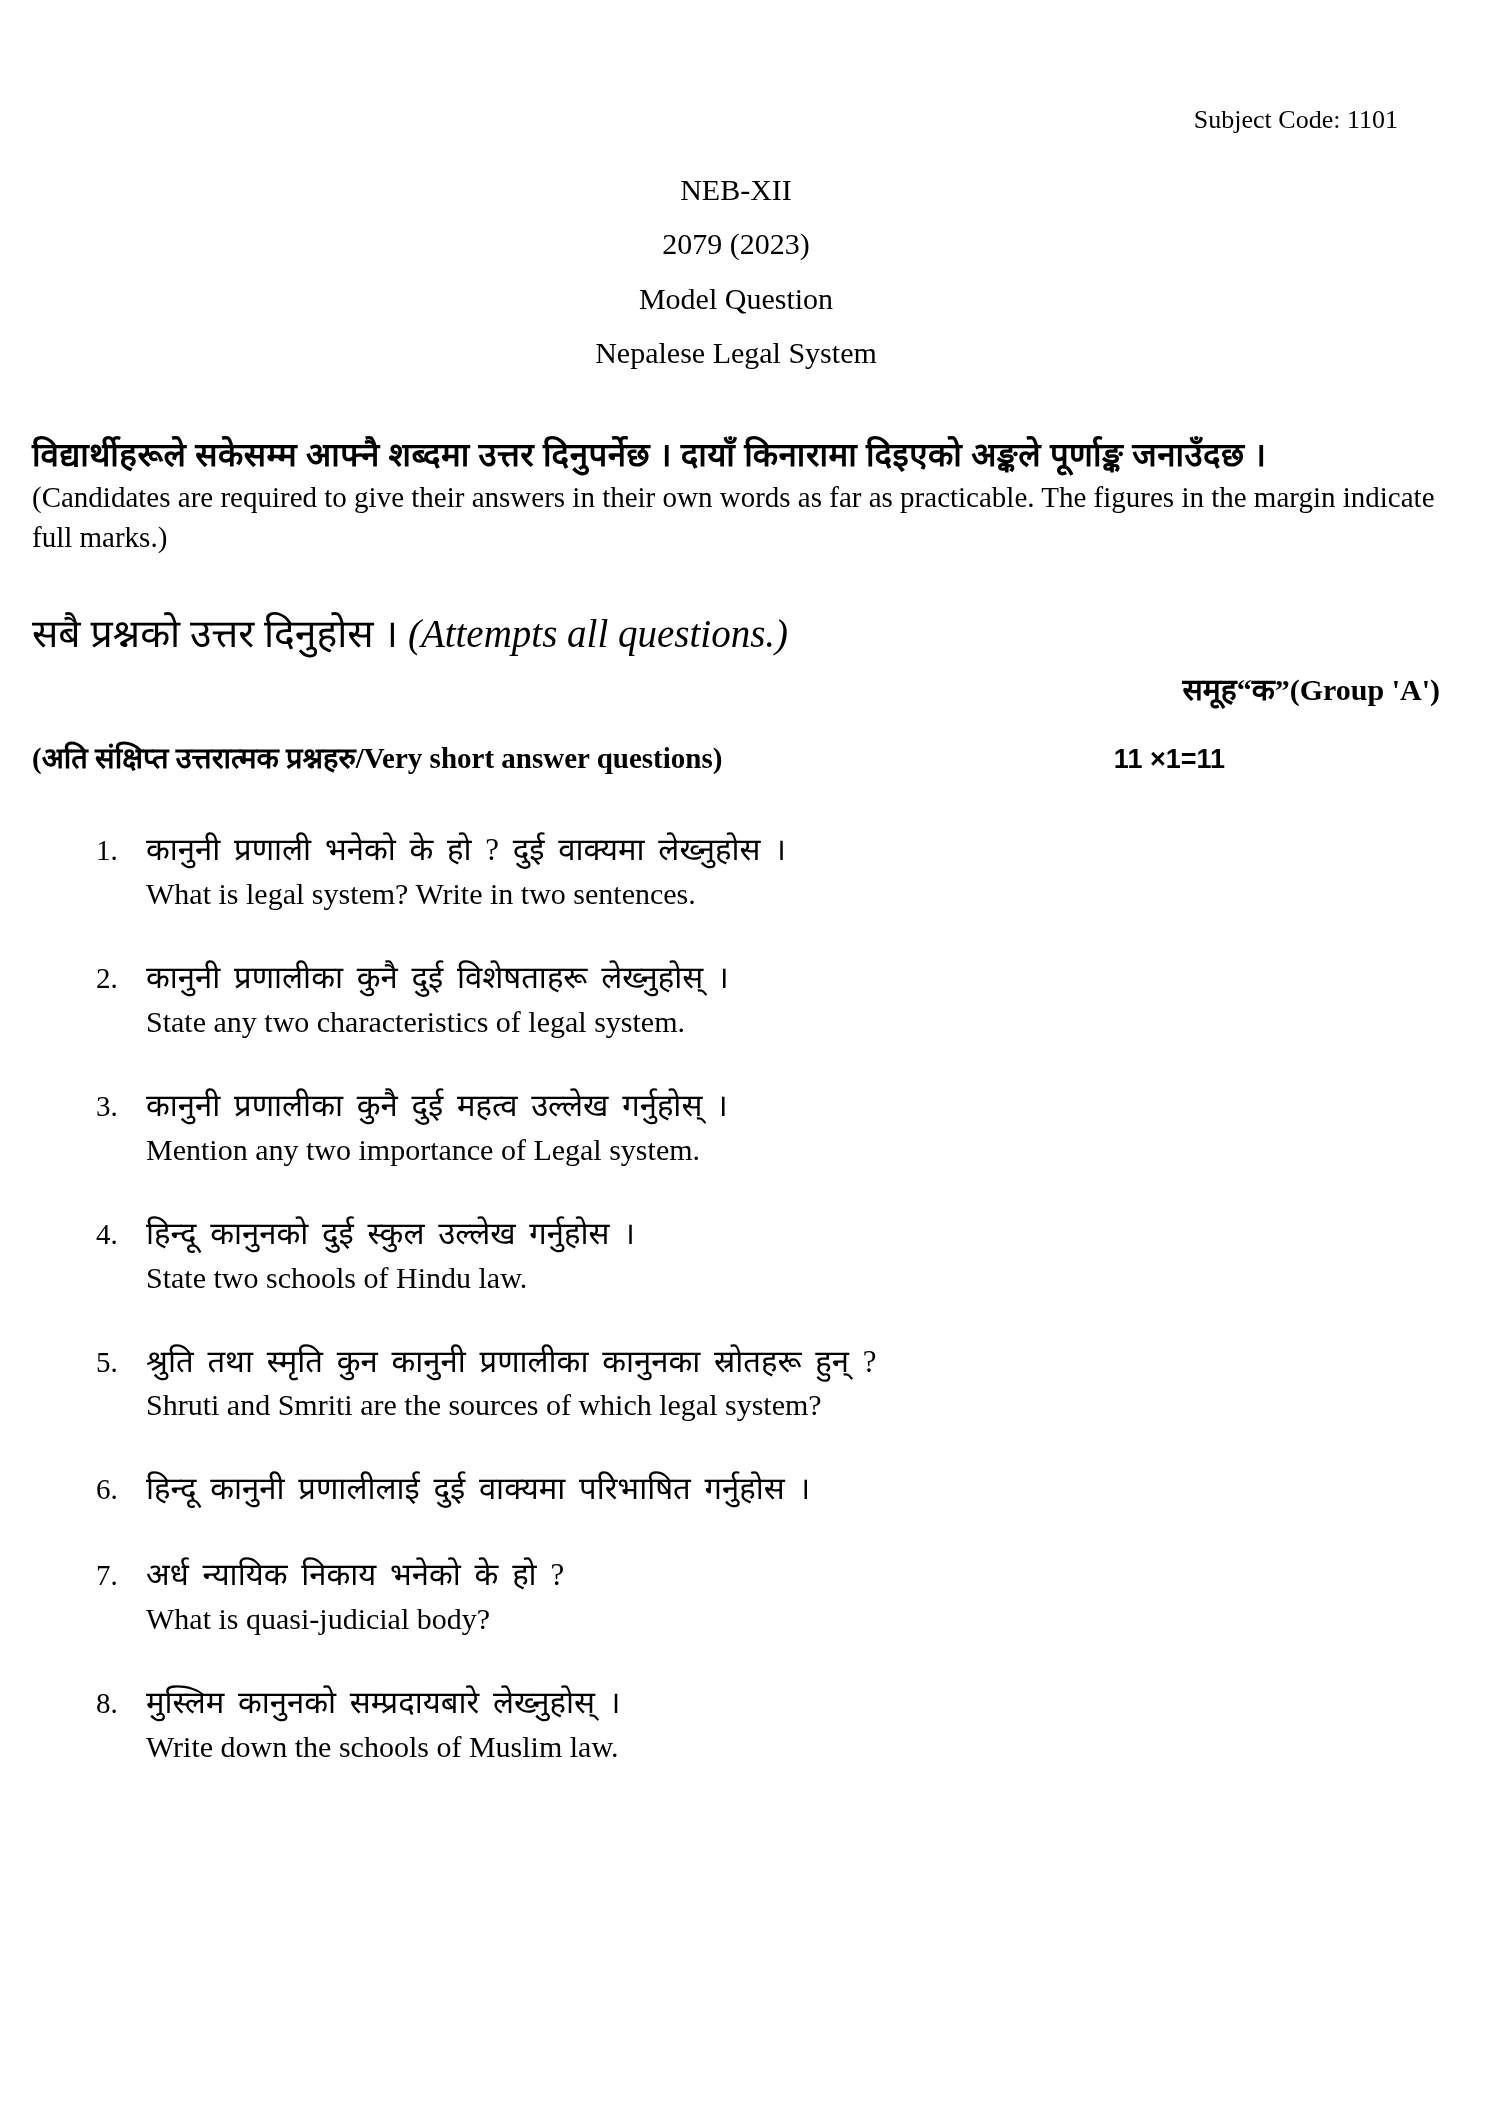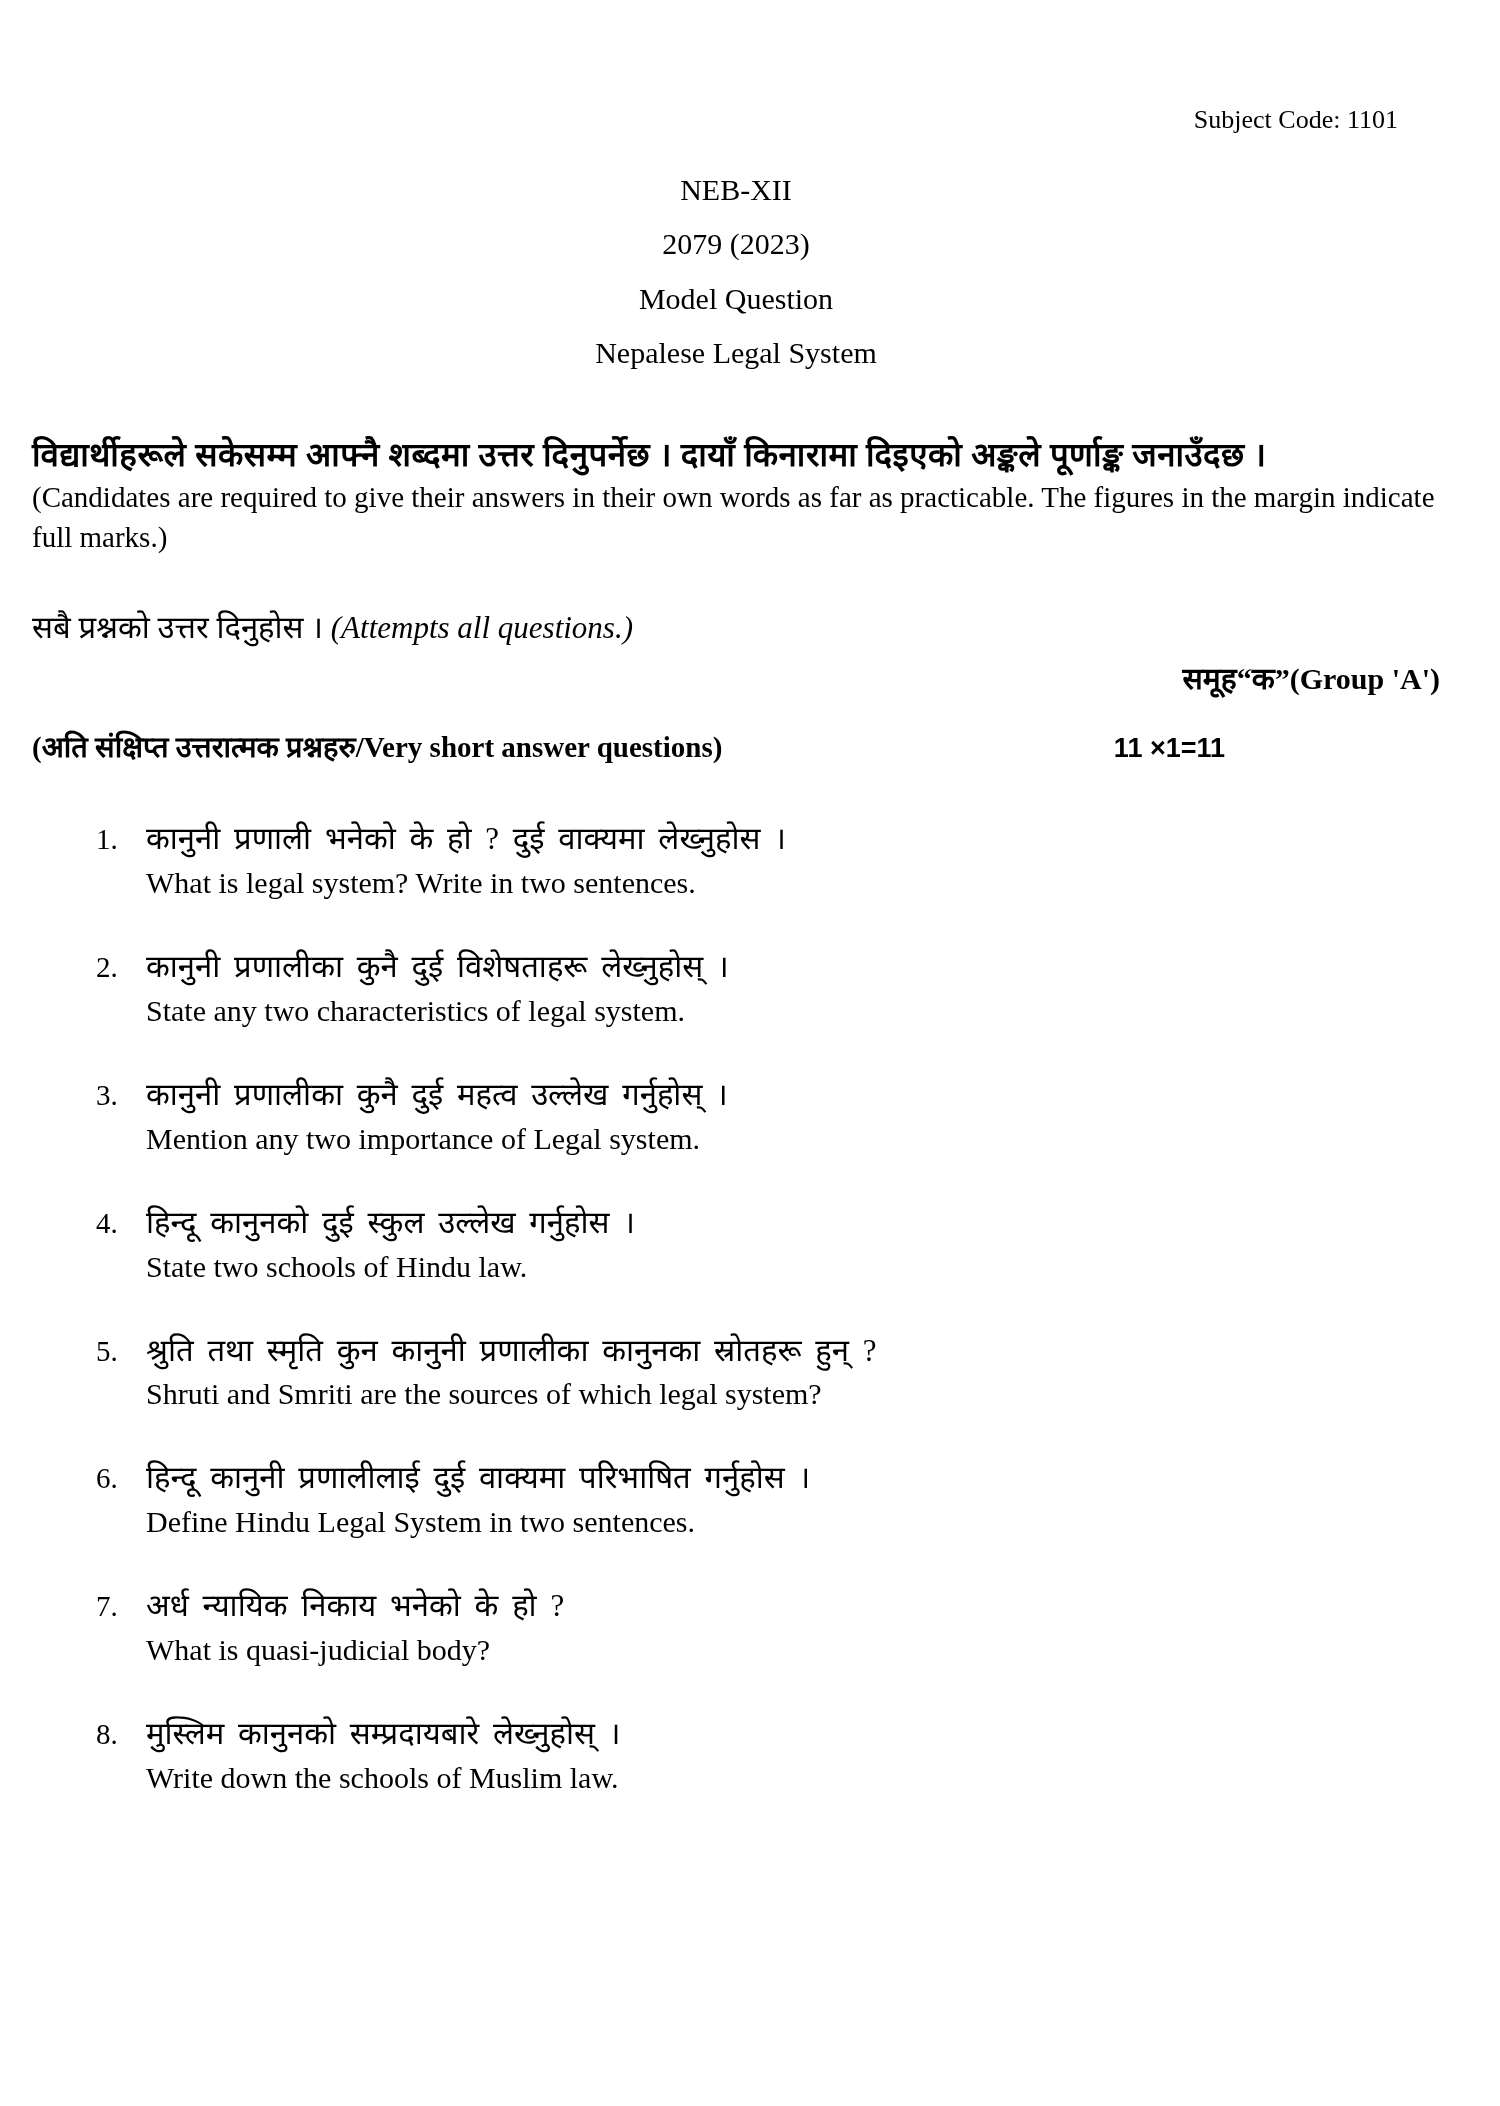--- a/index.html
+++ b/index.html
@@ -52,21 +52,21 @@
   }
   .time-row {
     margin-top: 44px;
     display: flex;
     justify-content: space-between;
     align-items: baseline;
     font-size: 29px;
   }
   .attempt-line {
     margin-top: 48px;
-    font-size: 31px;
+    font-size: 39px;
   }
   .attempt-english {
     font-style: italic;
   }
   .group-title {
     margin-top: 10px;
     text-align: right;
     font-weight: bold;
     font-size: 30px;
   }
@@ -183,21 +183,20 @@
       <div class="question-body">
         <div class="question-nepali" lang="ne">श्रुति तथा स्मृति कुन कानुनी प्रणालीका कानुनका स्रोतहरू हुन् ?</div>
         <div class="question-english">Shruti and Smriti are the sources of which legal system?</div>
       </div>
     </div>
 
     <div class="question-item">
       <div class="question-number">6.</div>
       <div class="question-body">
         <div class="question-nepali" lang="ne">हिन्दू कानुनी प्रणालीलाई दुई वाक्यमा परिभाषित गर्नुहोस ।</div>
-        <div class="question-english">Define Hindu Legal System in two sentences.</div>
       </div>
     </div>
 
     <div class="question-item">
       <div class="question-number">7.</div>
       <div class="question-body">
         <div class="question-nepali" lang="ne">अर्ध न्यायिक निकाय भनेको के हो ?</div>
         <div class="question-english">What is quasi-judicial body?</div>
       </div>
     </div>

